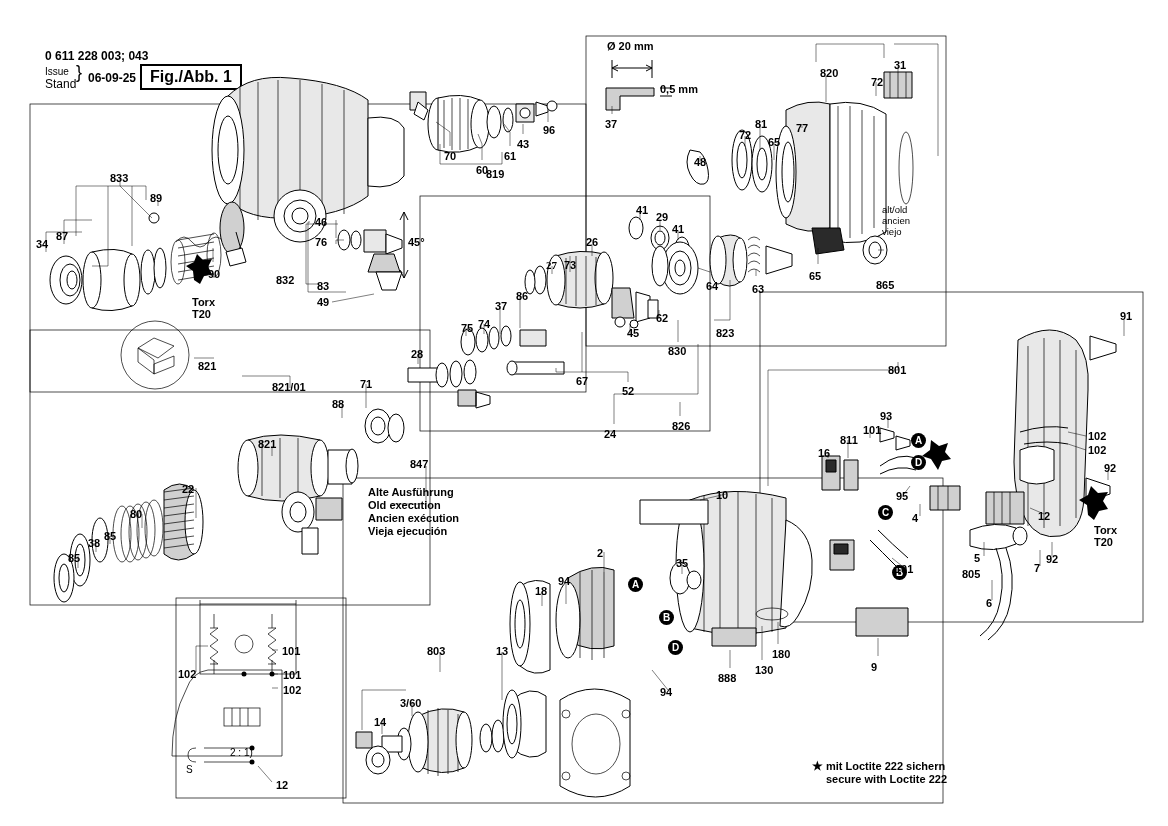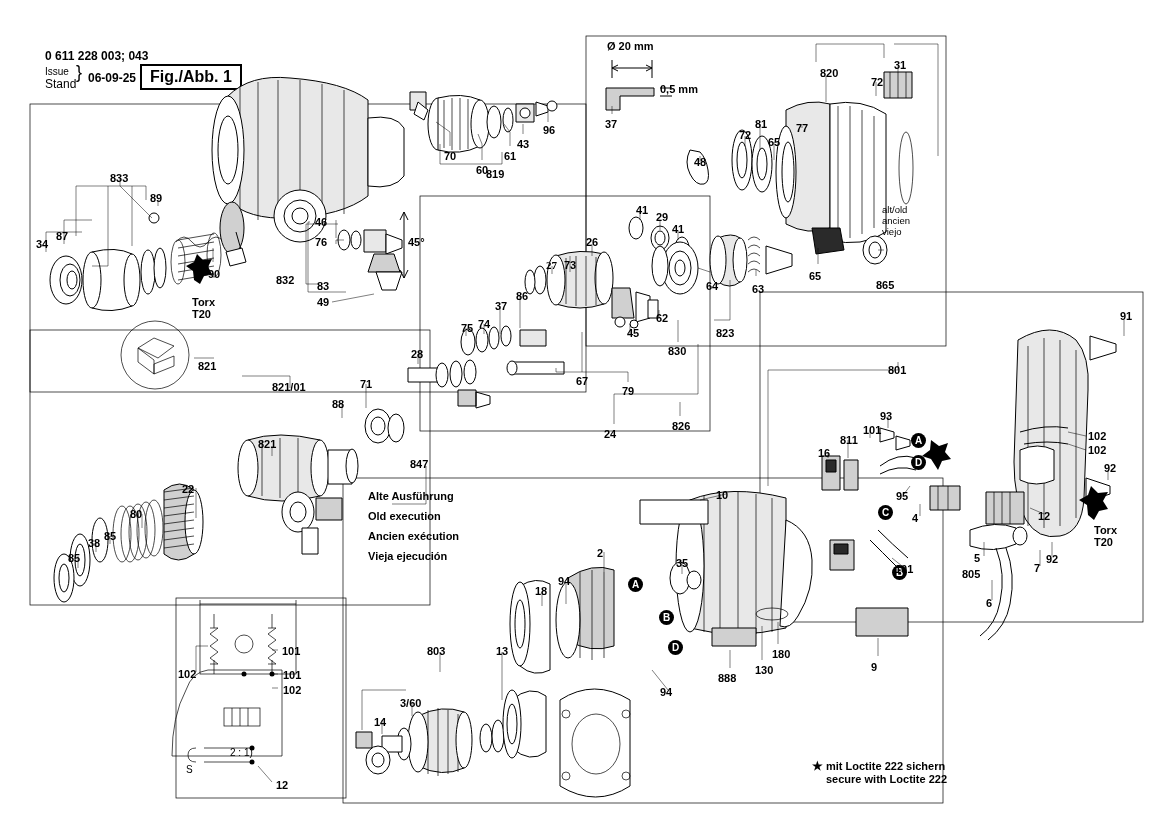--- a/index.html
+++ b/index.html
@@ -431,21 +431,21 @@
   <div class="lbl b" style="left:408px;top:236px;">45°</div>
 
   <div class="lbl sm" style="left:882px;top:204px;">alt/old
 ancien
 viejo</div>
 
   <div class="lbl b" style="left:607px;top:40px;">Ø 20 mm</div>
   <div class="lbl b" style="left:660px;top:83px;">0,5 mm</div>
 
 
-  <div class="lbl b" style="left:368px;top:486px;line-height:20px;">Alte Ausführung
+  <div class="lbl b" style="left:368px;top:486px;line-height:13px;">Alte Ausführung
 Old execution
 Ancien exécution
 Vieja ejecución</div>
 
 
   <div class="lbl b" style="left:812px;top:760px;font-size:12px;">★</div>
   <div class="lbl b" style="left:826px;top:760px;line-height:13px;">mit Loctite 222 sichern
 secure with Loctite 222</div>
 
 
@@ -490,21 +490,21 @@
       <div class="lbl b" style="left: 564px; top: 249px; margin-top: 10px;">73</div>
       <div class="lbl b" style="left: 586px; top: 236px;">26</div>
       <div class="lbl b" style="left: 516px; top: 290px;">86</div>
       <div class="lbl b" style="left: 495px; top: 300px;">37</div>
       <div class="lbl b" style="left: 478px; top: 318px;">74</div>
       <div class="lbl b" style="left: 461px; top: 322px;">75</div>
       <div class="lbl b" style="left: 576px; top: 375px;">67</div>
       <div class="lbl b" style="left: 627px; top: 327px;">45</div>
       <div class="lbl b" style="left: 656px; top: 312px;">62</div>
       <div class="lbl b" style="left: 668px; top: 345px;">830</div>
-      <div class="lbl b" style="left: 622px; top: 385px;">79</div>
+      <div class="lbl b" style="left: 622px; top: 385px;">52</div>
       <div class="lbl b" style="left: 604px; top: 428px;">24</div>
       <div class="lbl b" style="left: 672px; top: 420px;">826</div>
       <div class="lbl b" style="left: 411px; top: 348px;">28</div>
       <div class="lbl b" style="left: 360px; top: 378px;">71</div>
       <div class="lbl b" style="left: 272px; top: 381px;">821/01</div>
       <div class="lbl b" style="left: 198px; top: 360px;">821</div>
       <div class="lbl b" style="left: 258px; top: 438px;">821</div>
       <div class="lbl b" style="left: 332px; top: 398px;">88</div>
       <div class="lbl b" style="left: 410px; top: 458px;">847</div>
       <div class="lbl b" style="left: 182px; top: 483px;">22</div>

